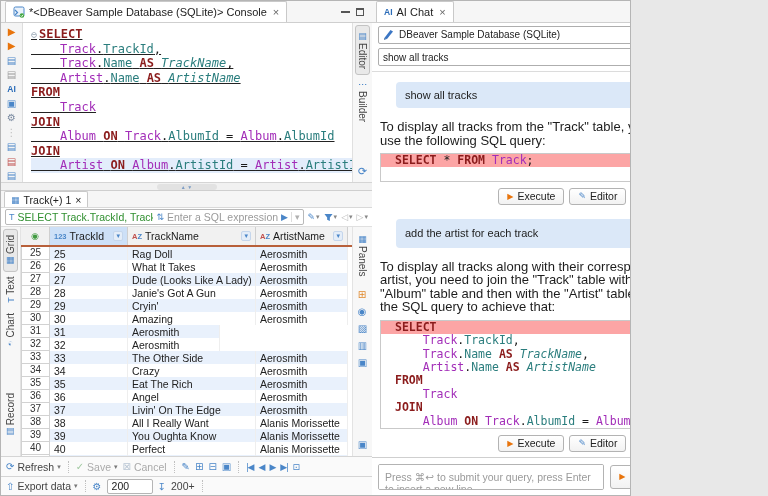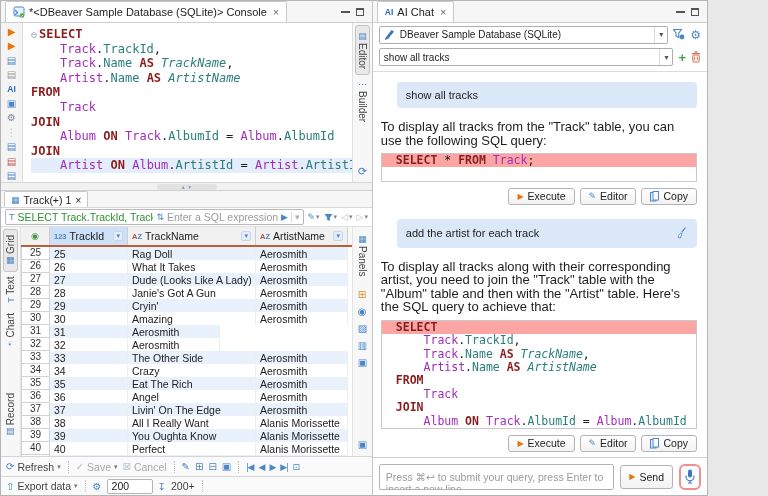--- a/index.html
+++ b/index.html
@@ -1,35 +1,35 @@
 <!DOCTYPE html>
 <html><head>
 <meta charset="utf-8">
 <style>
   *{box-sizing:border-box;margin:0;padding:0;}
   html,body{background:#e8e8e8;}
   body{font-family:"Liberation Sans","DejaVu Sans",sans-serif;font-size:11px;color:#222;}
-  .app{width:708px;height:496px;background:#fff;display:flex;border:1px solid #b5b5b5;overflow:hidden;}
+  .app{width:631px;height:496px;background:#fff;display:flex;border:1px solid #b5b5b5;overflow:hidden;}
   .left-panel{width:371px;display:flex;flex-direction:column;background:#fff;}
   .vsep{width:1px;background:#c5c5c5;}
   .right-panel{width:395px;display:flex;flex-direction:column;background:#fff;}
 
   
   .tabbar{height:22px;background:#f6f6f6;border-bottom:1px solid #cfcfcf;display:flex;align-items:flex-end;flex-shrink:0;}
   .tab{height:21px;display:flex;align-items:center;gap:4px;padding:0 7px;background:#fff;border:1px solid #c9c9c9;border-bottom:none;border-radius:2px 2px 0 0;margin-left:4px;font-size:11px;white-space:nowrap;}
   .tab .close{color:#666;font-size:11px;margin-left:2px;cursor:pointer;}
   .winbtns{margin-left:auto;display:flex;align-items:center;gap:6px;padding:0 8px 6px 0;}
   .minbar{width:9px;height:2px;background:#555;}
   .maxbox{width:8px;height:8px;border:1px solid #555;border-top:2px solid #555;}
 
   
   .editor-zone{height:160px;display:flex;flex-shrink:0;border-bottom:1px solid #d5d5d5;}
   .ed-toolbar{width:22px;background:#f4f4f4;border-right:1px solid #ddd;display:flex;flex-direction:column;align-items:center;padding-top:3px;gap:3px;flex-shrink:0;}
   .edico{width:16px;height:13px;display:flex;align-items:center;justify-content:center;font-size:10px;line-height:1;cursor:pointer;}
-  .ed-code{flex:1;padding:4px 0 0 8px;overflow:hidden;font-family:"DejaVu Sans Mono","Liberation Mono",monospace;font-size:12px;position:relative;}
+  .ed-code{flex:1;padding:4px 0 0 8px;overflow:hidden;font-family:"DejaVu Sans Mono","Liberation Mono",monospace;font-size:12px;position:relative;text-decoration:underline;}
   .cl{white-space:pre;height:14.6px;line-height:14.6px;}
   .cl.hl{background:#e3edfb;}
   .fold{color:#9aa7b5;margin-right:2px;font-size:10px;}
   .tk-k{color:#8b1c1c;font-weight:bold;}
   .tk-t{color:#a22db8;}
   .tk-c{color:#2a7d7d;}
   .tk-a{color:#2a7d7d;font-style:italic;}
   .tk-p{color:#1a1a1a;}
   .ed-side{width:20px;background:#f7f7f7;border-left:1px solid #e0e0e0;display:flex;flex-direction:column;align-items:center;padding-top:2px;flex-shrink:0;}
   .vtab{writing-mode:vertical-rl;font-size:10px;color:#444;padding:5px 1px;display:flex;align-items:center;gap:2px;cursor:pointer;}

